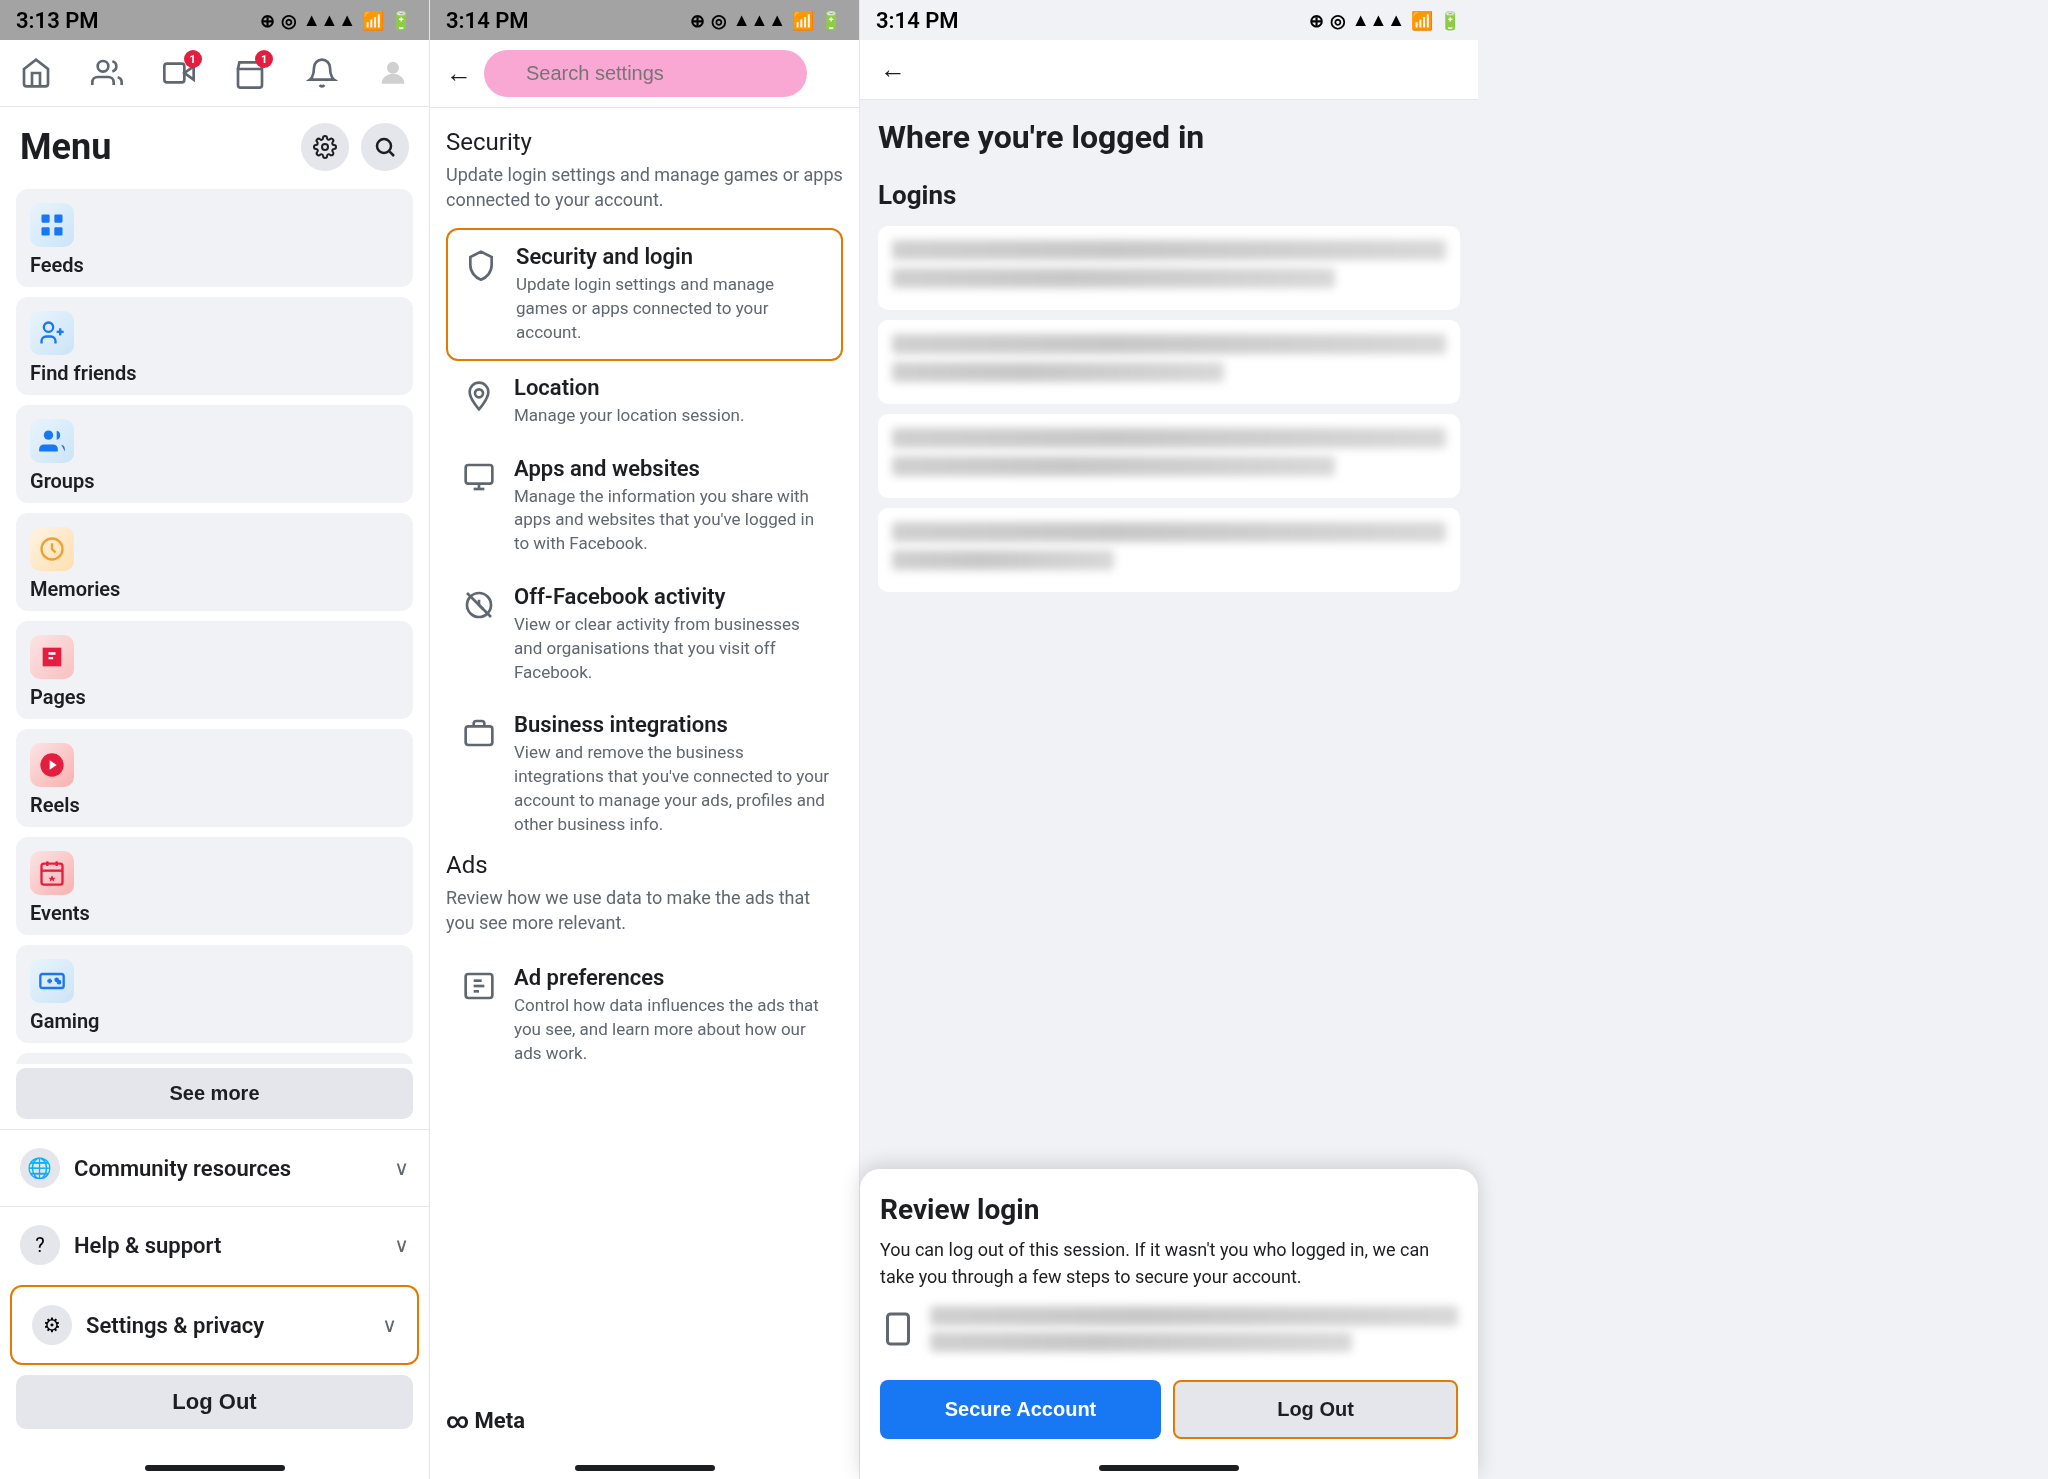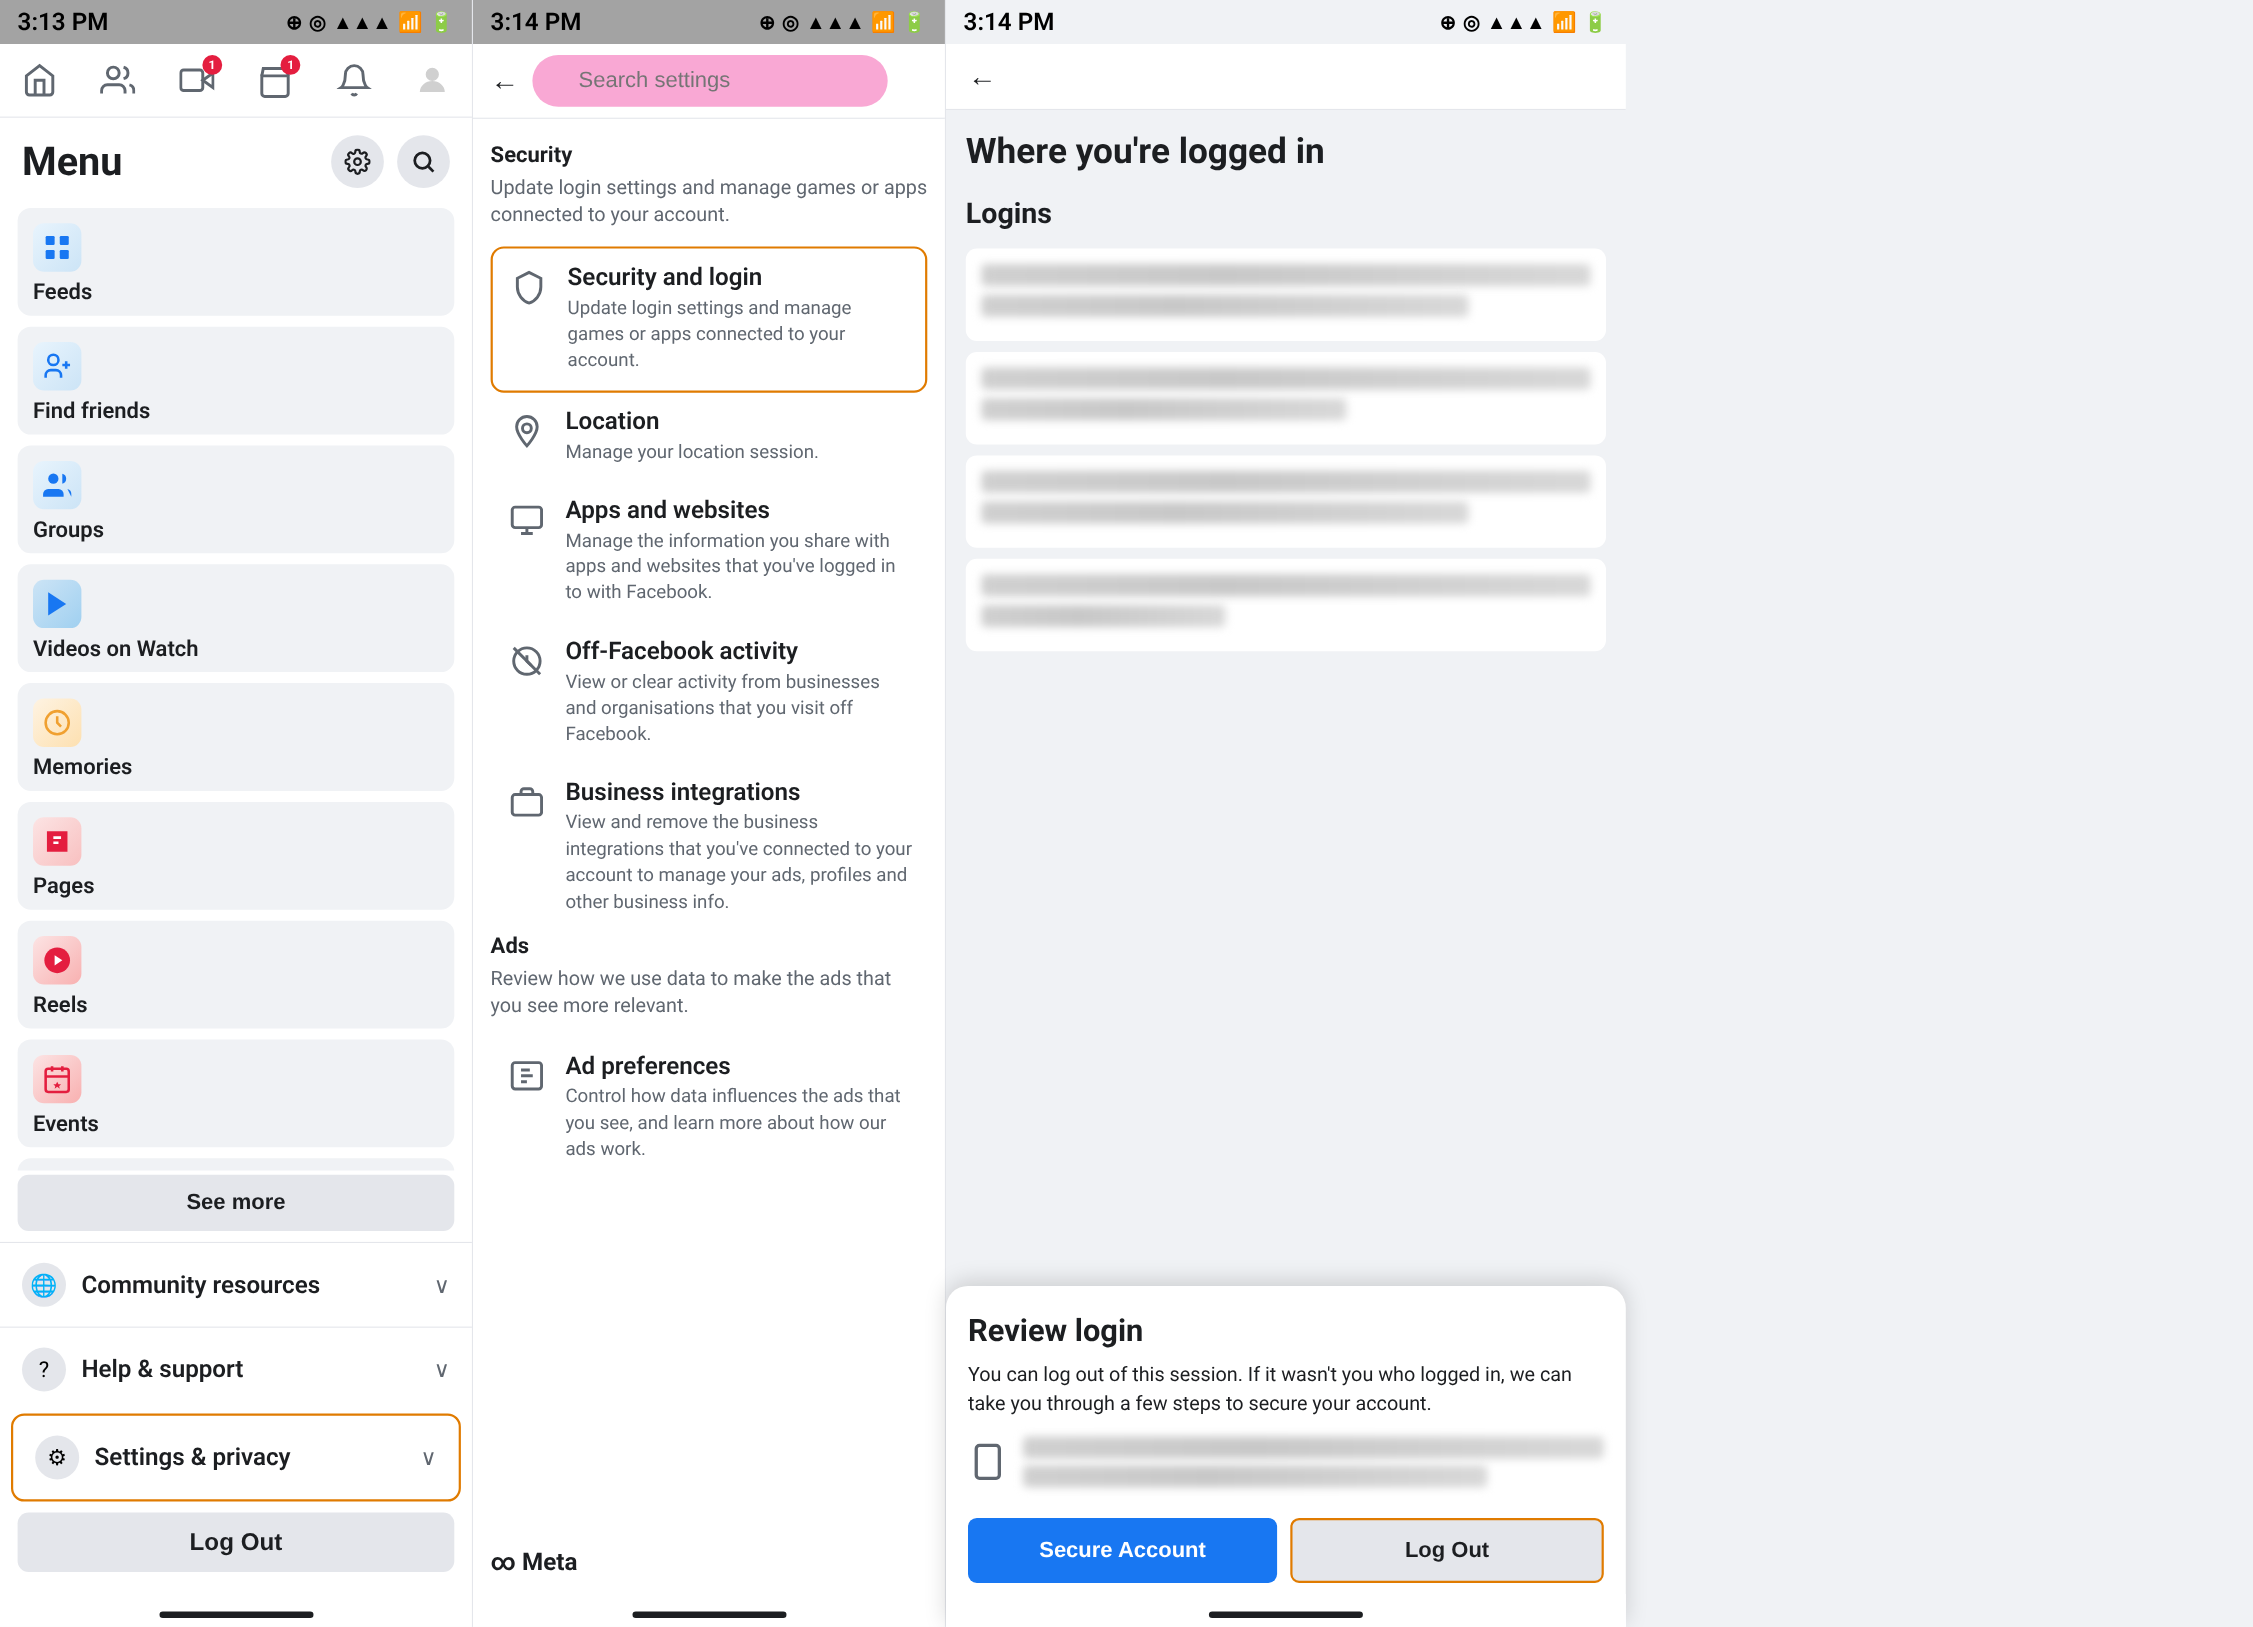--- a/index.html
+++ b/index.html
@@ -269,22 +269,22 @@
       font-size: 18px;
     }
 
     .settings-content {
       flex: 1;
       overflow-y: auto;
       padding: 20px 16px;
     }
 
     .settings-section-title {
-      font-size: 20px;
-      font-weight: 700;
+      font-size: 24px;
+      font-weight: 400;
       color: #1c1e21;
       margin-bottom: 6px;
     }
 
     .settings-section-desc {
       font-size: 18px;
       color: #606770;
       margin-bottom: 16px;
       line-height: 1.4;
     }
@@ -579,28 +579,20 @@
         <svg width="28" height="28" viewBox="0 0 24 24" fill="#1877f2">
             <path d="M17 21v-2a4 4 0 00-4-4H5a4 4 0 00-4 4v2"></path>
             <circle cx="9" cy="7" r="4"></circle>
             <path d="M23 21v-2a4 4 0 00-3-3.87"></path>
             <path d="M16 3.13a4 4 0 010 7.75"></path>
           </svg>
       </div>
       <span class="menu-item-label">Groups</span>
     </div>
     <div class="menu-item">
-      <div class="menu-item-icon watch-icon">
-        <svg width="28" height="28" viewBox="0 0 24 24" fill="#1877f2">
-            <polygon points="5 3 19 12 5 21 5 3"></polygon>
-          </svg>
-      </div>
-      <span class="menu-item-label">Videos on Watch</span>
-    </div>
-    <div class="menu-item">
       <div class="menu-item-icon memories-icon">
         <svg width="28" height="28" viewBox="0 0 24 24" fill="none" stroke="#f0a030" stroke-width="2">
             <circle cx="12" cy="12" r="9"></circle>
             <polyline points="12 7 12 12 15 15"></polyline>
           </svg>
       </div>
       <span class="menu-item-label">Memories</span>
     </div>
     <div class="menu-item">
       <div class="menu-item-icon pages-icon">

